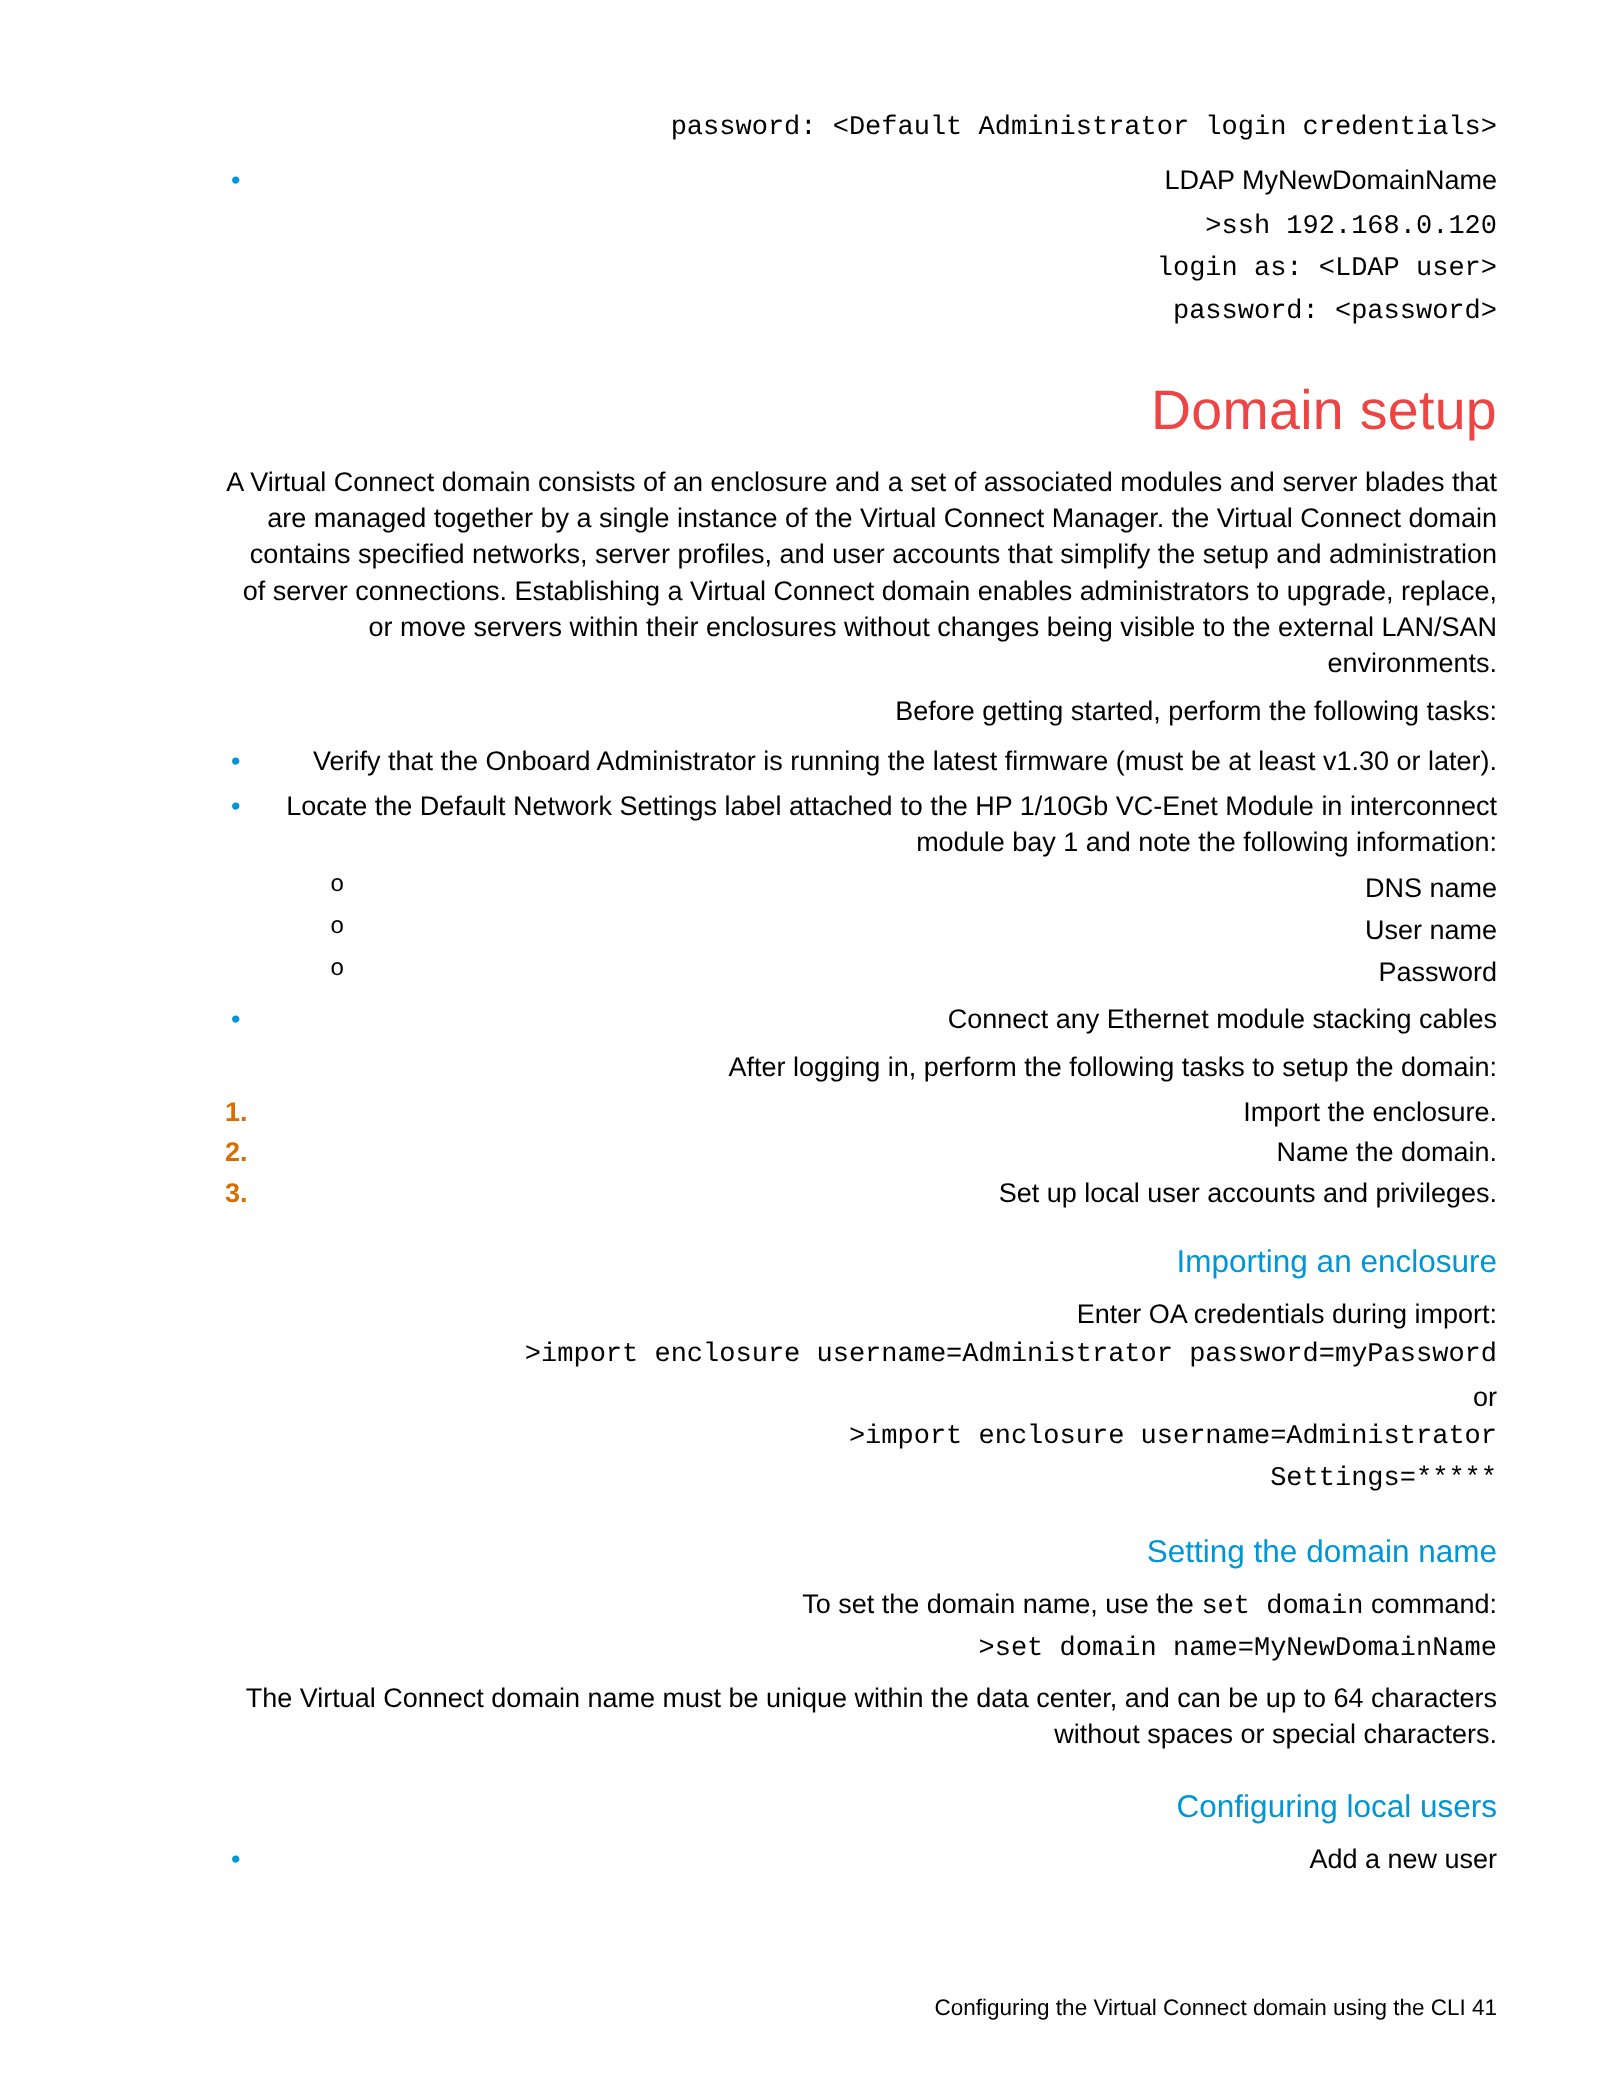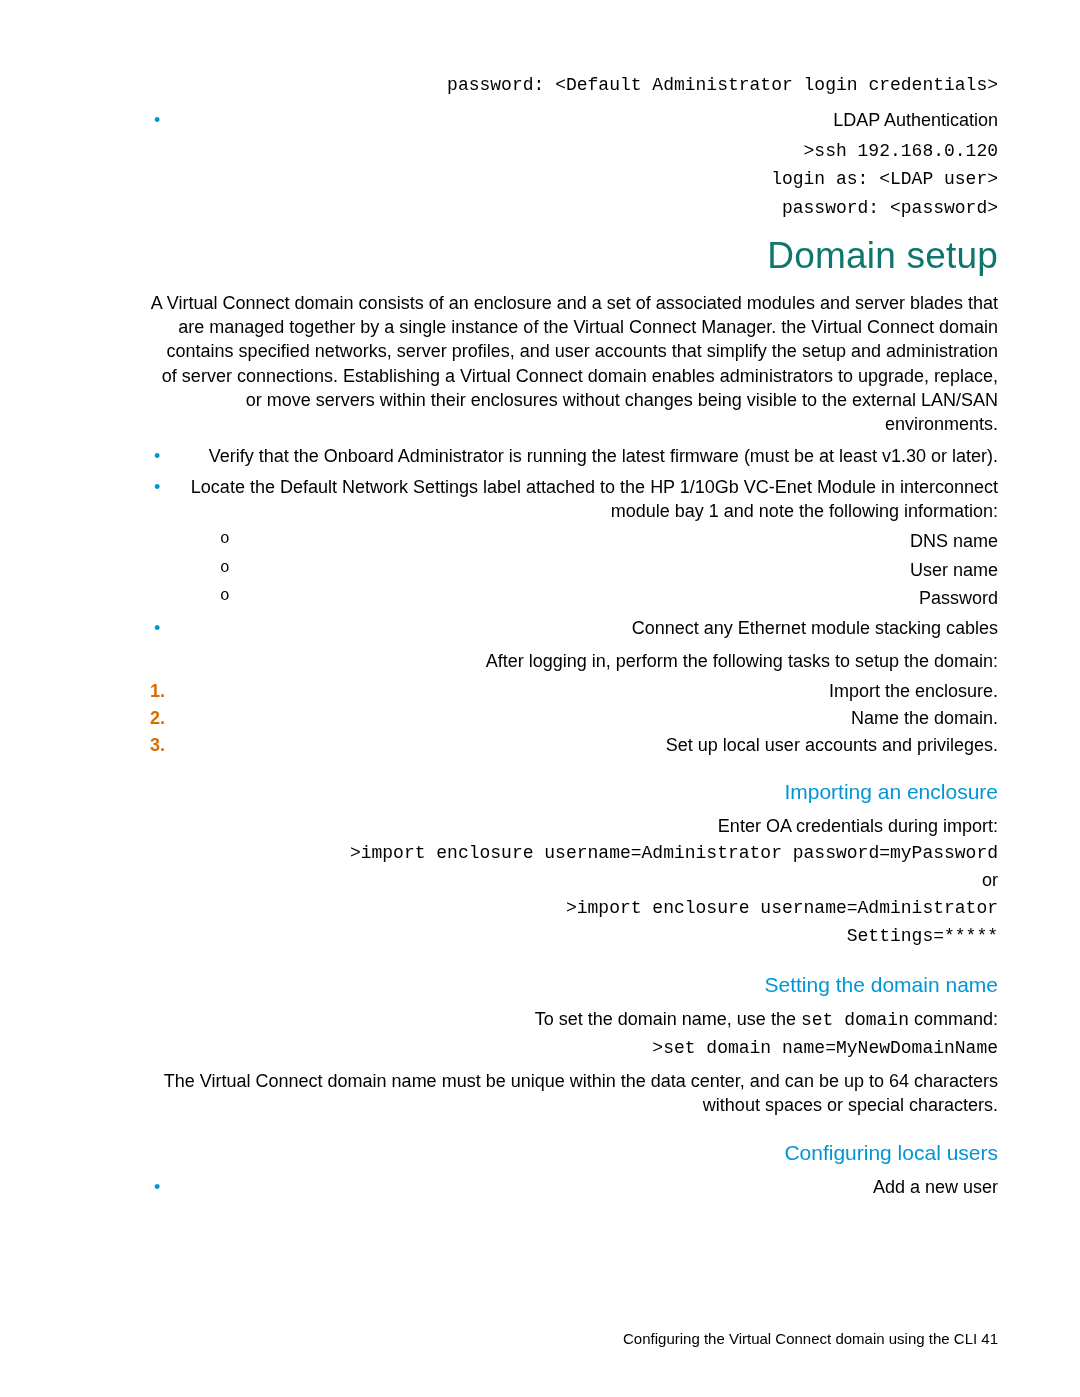--- a/index.html
+++ b/index.html
@@ -28,22 +28,22 @@
   .body-text {
     font-size: 18px;
     line-height: 1.35;
   }
   .indent-1 { margin-left: 68px; }
   .code-indent { margin-left: 104px; }
   .after-ul-code { margin-left: 104px; }
   h1.lvl1 {
     font-weight: 300;
     font-size: 37px;
-    color: #0f766e;
-    margin: 14px 0 14px 0;
+    color: #ef4444;
+    margin: 32px 0 14px 0;
     letter-spacing: 0.2px;
   }
   h2.lvl2 {
     font-weight: 300;
     font-size: 21px;
     color: #0096d6;
     margin: 24px 0 10px 0;
   }
   p { margin: 8px 0; }
   ul.bul {
@@ -119,31 +119,32 @@
 </style>
 </head>
 <body>
 
 <div class="page">
 
   <div class="mono code-indent tight">password: &lt;Default Administrator login credentials&gt;</div>
 
   <ul class="bul" style="margin-top:10px;">
     <li>
-      <span>LDAP Authentication</span>
+      <span>LDAP MyNewDomainName</span>
       <div class="mono tight" style="margin-top:6px;">&gt;ssh 192.168.0.120</div>
       <div class="mono tight">login as: &lt;LDAP user&gt;</div>
       <div class="mono tight">password: &lt;password&gt;</div>
     </li>
   </ul>
 
   <h1 class="lvl1">Domain setup</h1>
 
   <p class="body-text indent-1">A Virtual Connect domain consists of an enclosure and a set of associated modules and server blades that are managed together by a single instance of the Virtual Connect Manager. the Virtual Connect domain contains specified networks, server profiles, and user accounts that simplify the setup and administration of server connections. Establishing a Virtual Connect domain enables administrators to upgrade, replace, or move servers within their enclosures without changes being visible to the external LAN/SAN environments.</p>
 
+  <p class="body-text indent-1">Before getting started, perform the following tasks:</p>
 
   <ul class="bul">
     <li><span>Verify that the Onboard Administrator is running the latest firmware (must be at least v1.30 or later).</span></li>
     <li>
       <span>Locate the Default Network Settings label attached to the HP 1/10Gb VC-Enet Module in interconnect module bay 1 and note the following information:</span>
       <ul class="sub">
         <li><span>DNS name</span></li>
         <li><span>User name</span></li>
         <li><span>Password</span></li>
       </ul>

